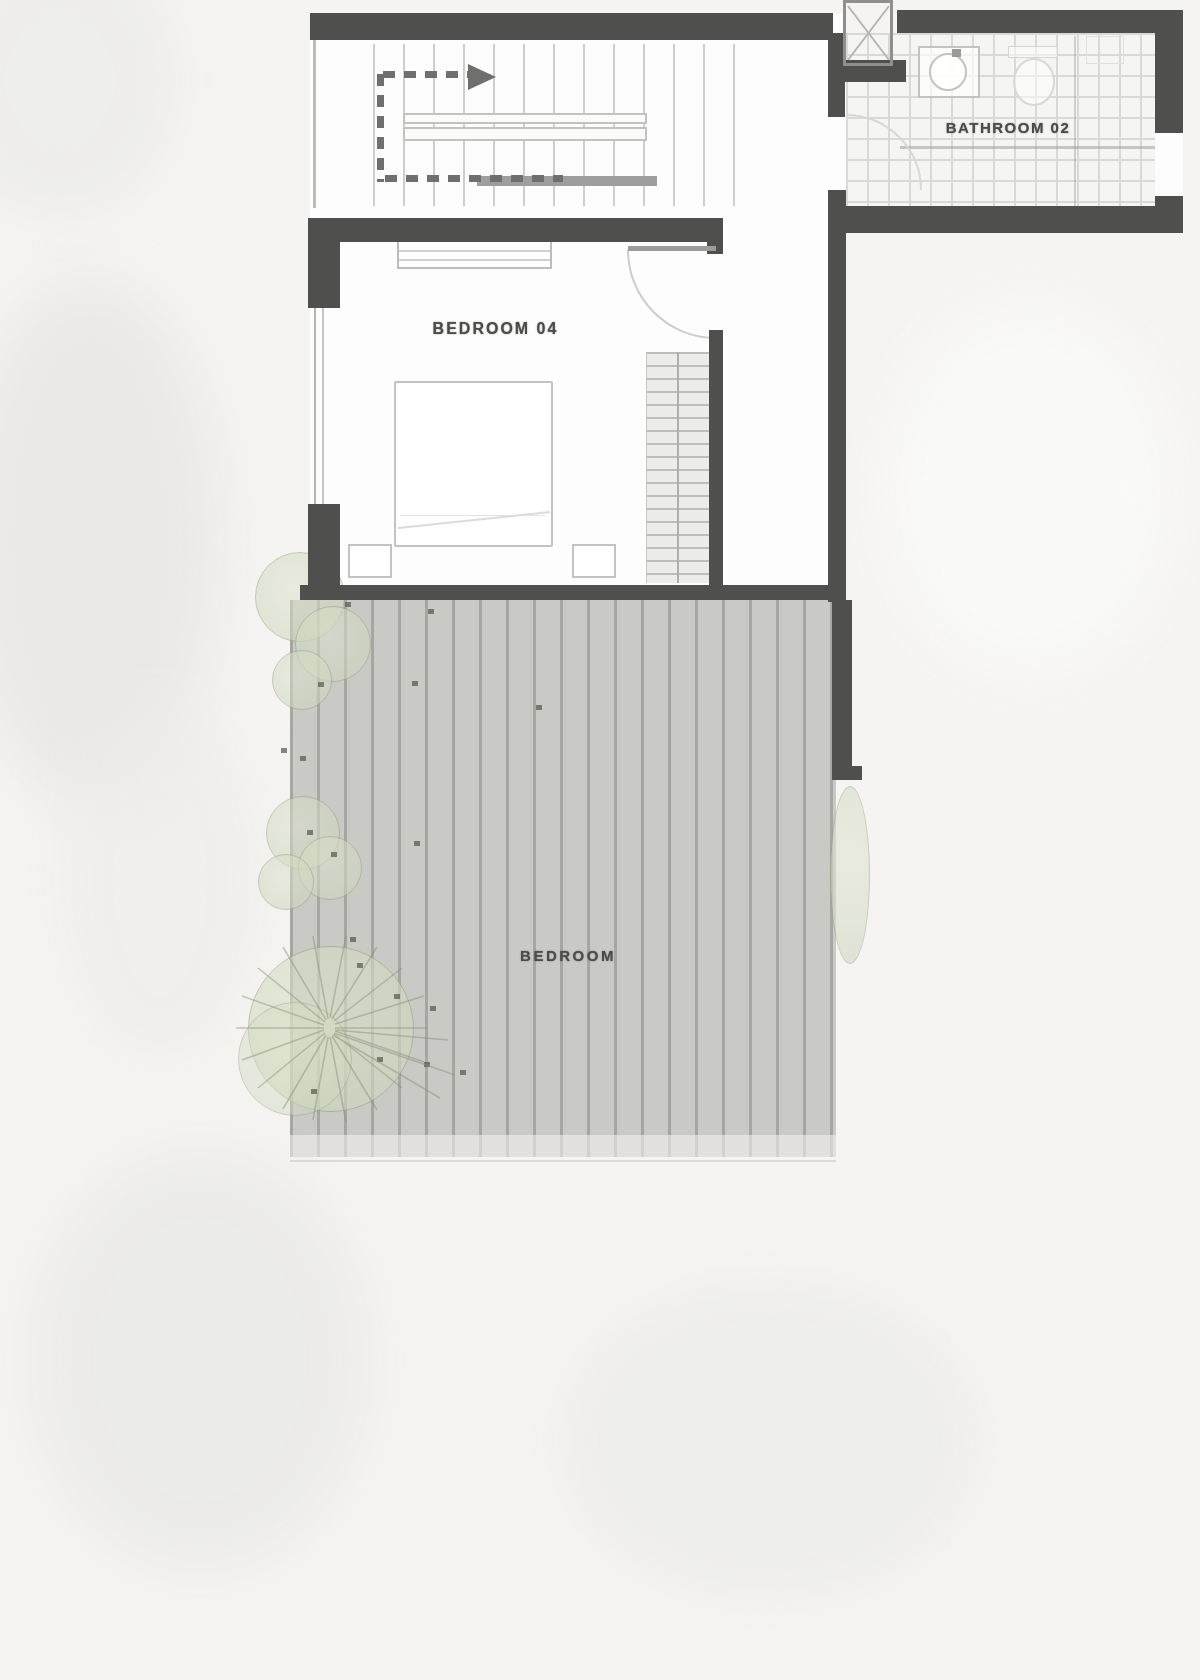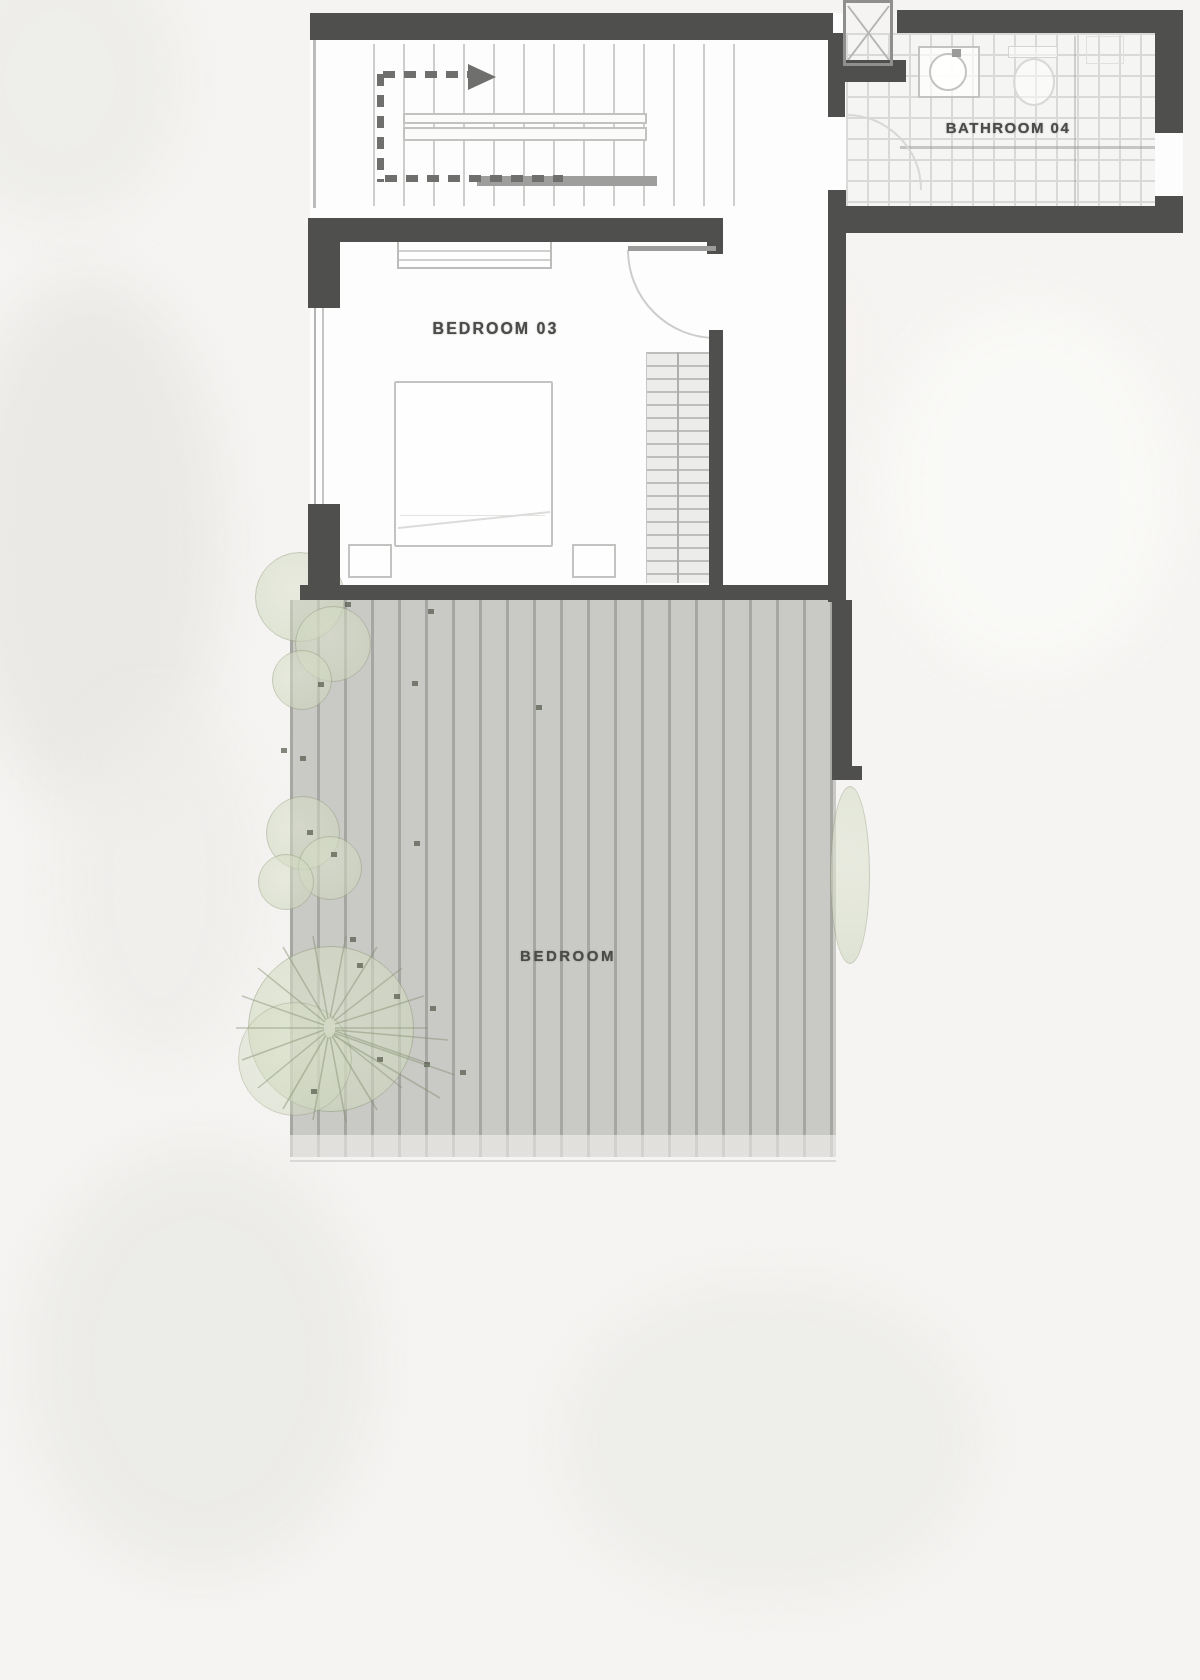--- a/index.html
+++ b/index.html
@@ -182,17 +182,17 @@
   <div class="wall" style="left:308px;top:218px;width:32px;height:90px;"></div>
   <div class="wall" style="left:308px;top:504px;width:32px;height:82px;"></div>
   <div class="wall" style="left:709px;top:330px;width:14px;height:256px;"></div>
   <div class="wall" style="left:300px;top:585px;width:546px;height:15px;"></div>
   <div class="wall" style="left:832px;top:600px;width:20px;height:180px;"></div>
   <div class="wall" style="left:832px;top:766px;width:30px;height:14px;"></div>
   <div class="abs" style="left:628px;top:246px;width:88px;height:5px;background:#9c9c9a;"></div>
 
   <div class="shaft" style="left:843px;top:0px;width:50px;height:66px;background:transparent;"></div>
 
-  <div class="room-label" style="left:398px;top:320px;width:195px;font-size:16px;letter-spacing:2px;">BEDROOM 03</div>
-  <div class="room-label" style="left:908px;top:119px;width:200px;font-size:15px;letter-spacing:1.5px;">BATHROOM 04</div>
+  <div class="room-label" style="left:398px;top:320px;width:195px;font-size:16px;letter-spacing:2px;">BEDROOM 04</div>
+  <div class="room-label" style="left:908px;top:119px;width:200px;font-size:15px;letter-spacing:1.5px;">BATHROOM 02</div>
   <div class="room-label" style="left:494px;top:947px;width:148px;font-size:15px;letter-spacing:2.5px;">BEDROOM</div>
 
 </div>
 
 </body></html>

